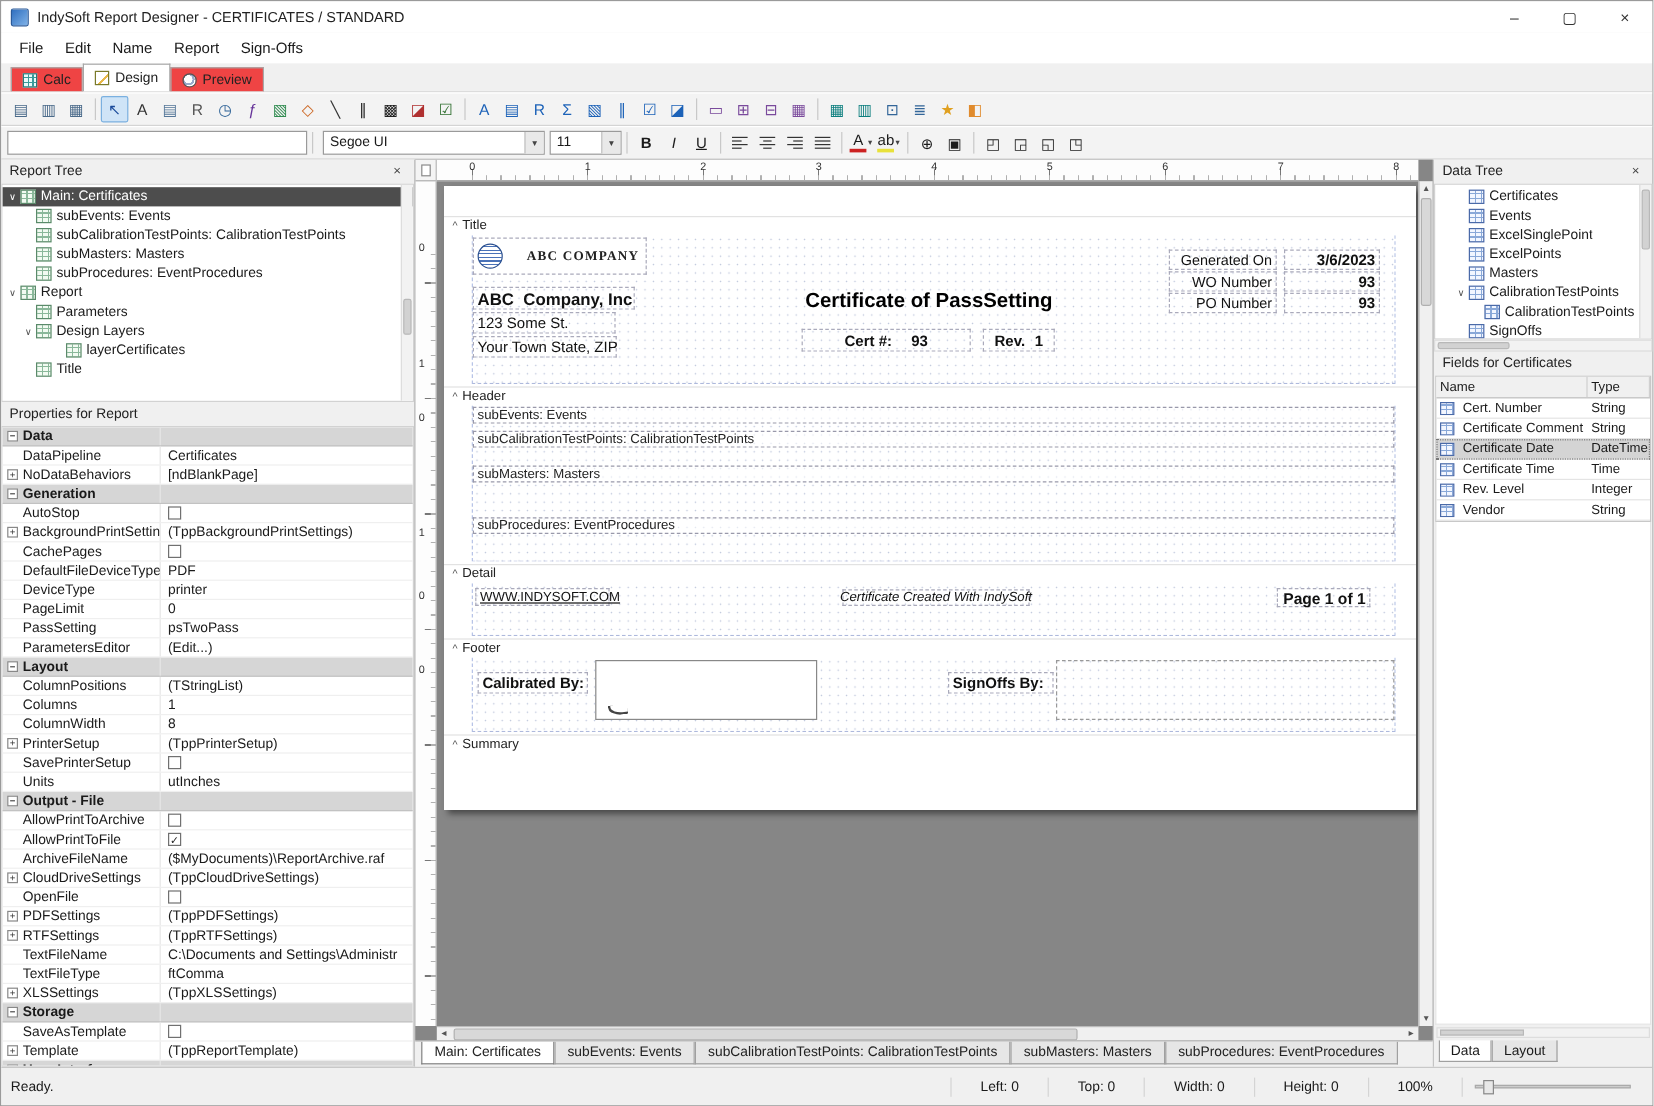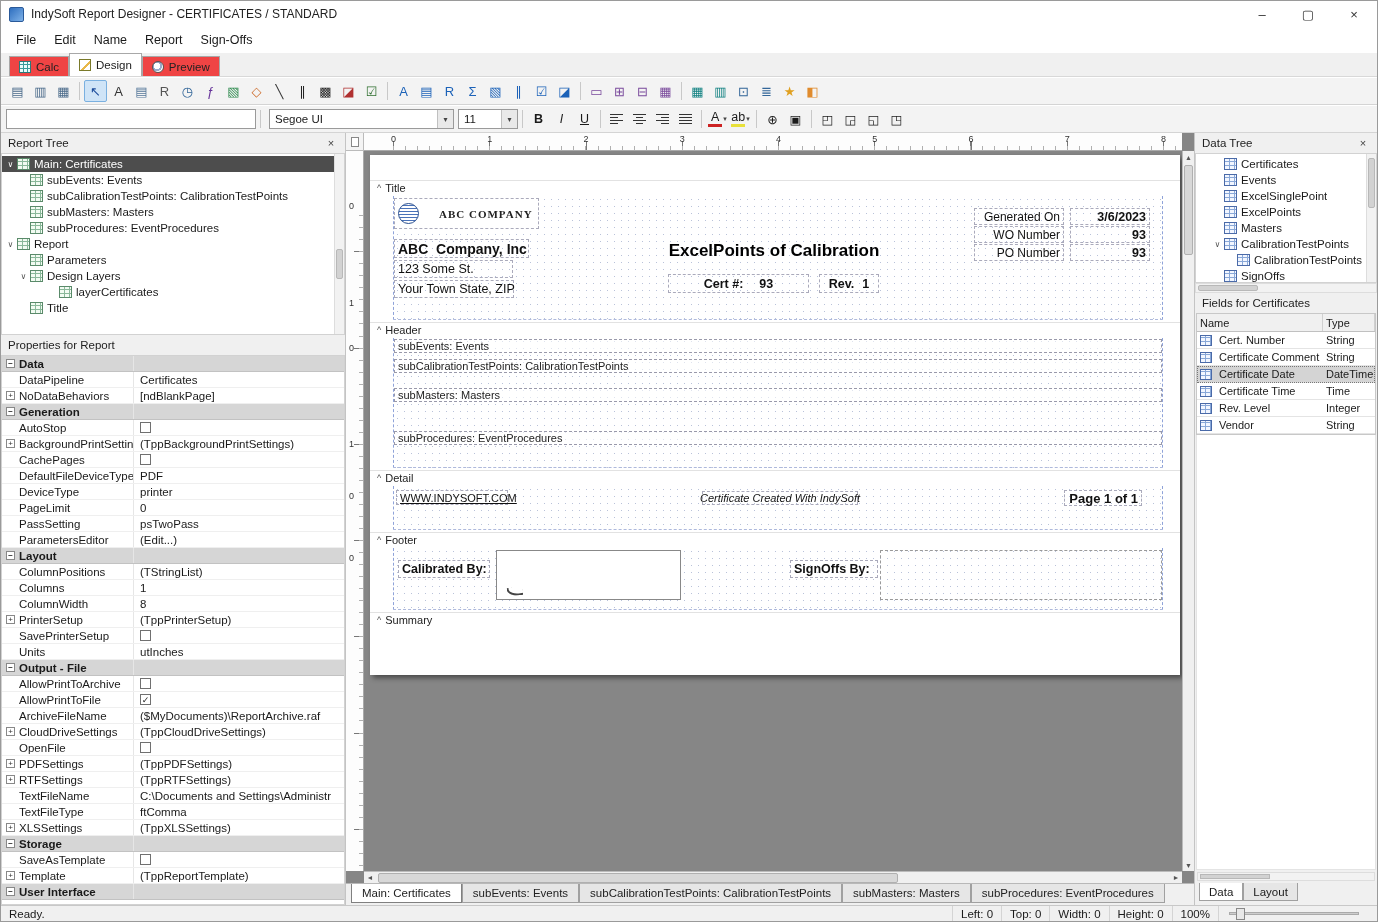--- a/index.html
+++ b/index.html
@@ -166,23 +166,23 @@
   .f-row.selected{background:#d4d4d4;outline:1px dotted #777;outline-offset:-1px}
   .right-filler{flex:1;background:#fff;border:1px solid #e4e4e4;border-top:none;margin:0 1px;min-height:0}
   .right-bottom{flex:none;padding:2px 2px 2px 2px}
   .right-hscroll{height:9px;background:#f2f2f2;border:1px solid #ddd;position:relative;margin-bottom:2px}
   .right-hscroll .thumb{position:absolute;top:1px;bottom:1px;left:2px;width:70px;background:#d2d2d2;border:1px solid #b8b8b8}
   .right-tabs{display:flex;height:20px;align-items:flex-start;padding-left:2px}
   .rtab{height:18px;padding:0 9px;font-size:11.5px;display:flex;align-items:center;border:1px solid #a0a0a0;border-top:none;background:#e6e6e6}
   .rtab.active{background:#fff}
 
   
-  .statusbar{height:16px;border-top:1px solid #c8c8c8;background:#f0f0f0;display:flex;align-items:center;font-size:11.5px;padding:0 8px;flex:none}
+  .statusbar{height:32px;border-top:1px solid #c8c8c8;background:#f0f0f0;display:flex;align-items:center;font-size:11.5px;padding:0 8px;flex:none}
   .sb-group{margin-left:auto;display:flex;align-items:center;height:100%}
-  .sb-cell{border-left:1px solid #d4d4d4;height:16px;display:flex;align-items:center;padding:0 8px;white-space:nowrap}
+  .sb-cell{border-left:1px solid #d4d4d4;height:16px;display:flex;align-items:center;padding:0 24px;white-space:nowrap}
   .sb-slider{display:flex;align-items:center;border-left:1px solid #d4d4d4;height:16px;padding:0 10px}
   .zoom-track{width:130px;height:3px;background:#cdcdcd;border:1px solid #aaa;position:relative;display:block}
   .zoom-thumb{position:absolute;left:6px;top:-5px;width:9px;height:12px;background:#e8e8e8;border:1px solid #888}
 </style>
 </head>
 <body>
 
 <div class="window">
 
   <div class="titlebar">
@@ -462,21 +462,21 @@
             <div class="tree-row" style="padding-left: 15px;">
               <span class="expander"></span>
               <span class="tree-icon "></span>
               <span class="tree-label">Parameters</span>
             </div>
             <div class="tree-row" style="padding-left: 15px;">
               <span class="expander">∨</span>
               <span class="tree-icon "></span>
               <span class="tree-label">Design Layers</span>
             </div>
-            <div class="tree-row" style="padding-left: 44px;">
+            <div class="tree-row" style="padding-left: 28px; margin-left: 12px;">
               <span class="expander"></span>
               <span class="tree-icon "></span>
               <span class="tree-label">layerCertificates</span>
             </div>
             <div class="tree-row" style="padding-left: 15px;">
               <span class="expander"></span>
               <span class="tree-icon "></span>
               <span class="tree-label">Title</span>
             </div>
           </div>
@@ -817,21 +817,21 @@
             <span>Title</span>
           </div>
           <div class="band-content" style="top:41px;height:124px">
             <div class="rb-el logo-box">
               <span class="globe"></span>
               <span class="logo-text">ABC COMPANY</span>
             </div>
             <div class="rb-el company">ABC  Company, Inc</div>
             <div class="rb-el addr1">123 Some St.</div>
             <div class="rb-el addr2">Your Town State, ZIP</div>
-            <div class="cert-title">ExcelPoints of Calibration</div>
+            <div class="cert-title">Certificate of PassSetting</div>
             <div class="rb-el certnum">
               <span class="b">Cert #:</span>
               <span class="b">93</span>
             </div>
             <div class="rb-el revbox">
               <span class="b">Rev.</span>
               <span class="b">1</span>
             </div>
             <div class="rb-el meta-label mrow1">Generated On</div>
             <div class="rb-el meta-val mrow1">3/6/2023</div>

